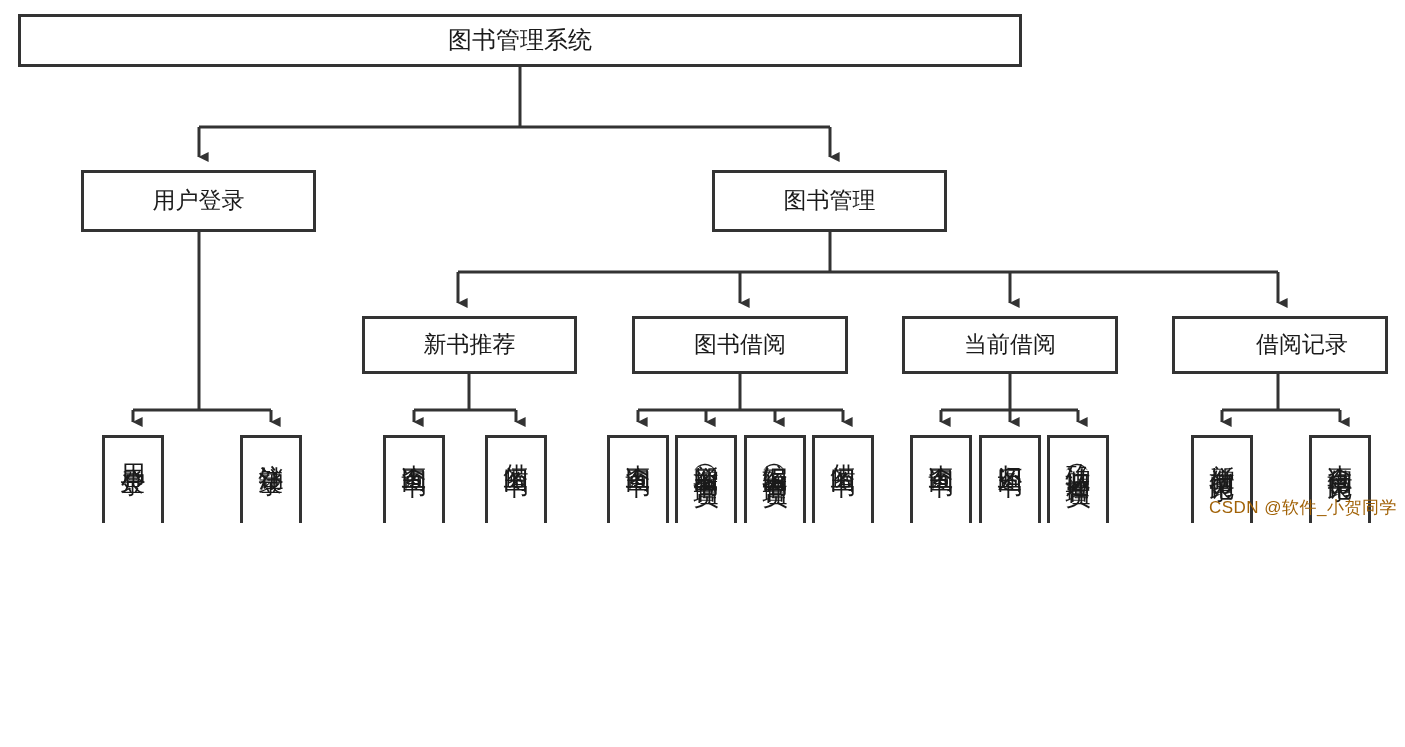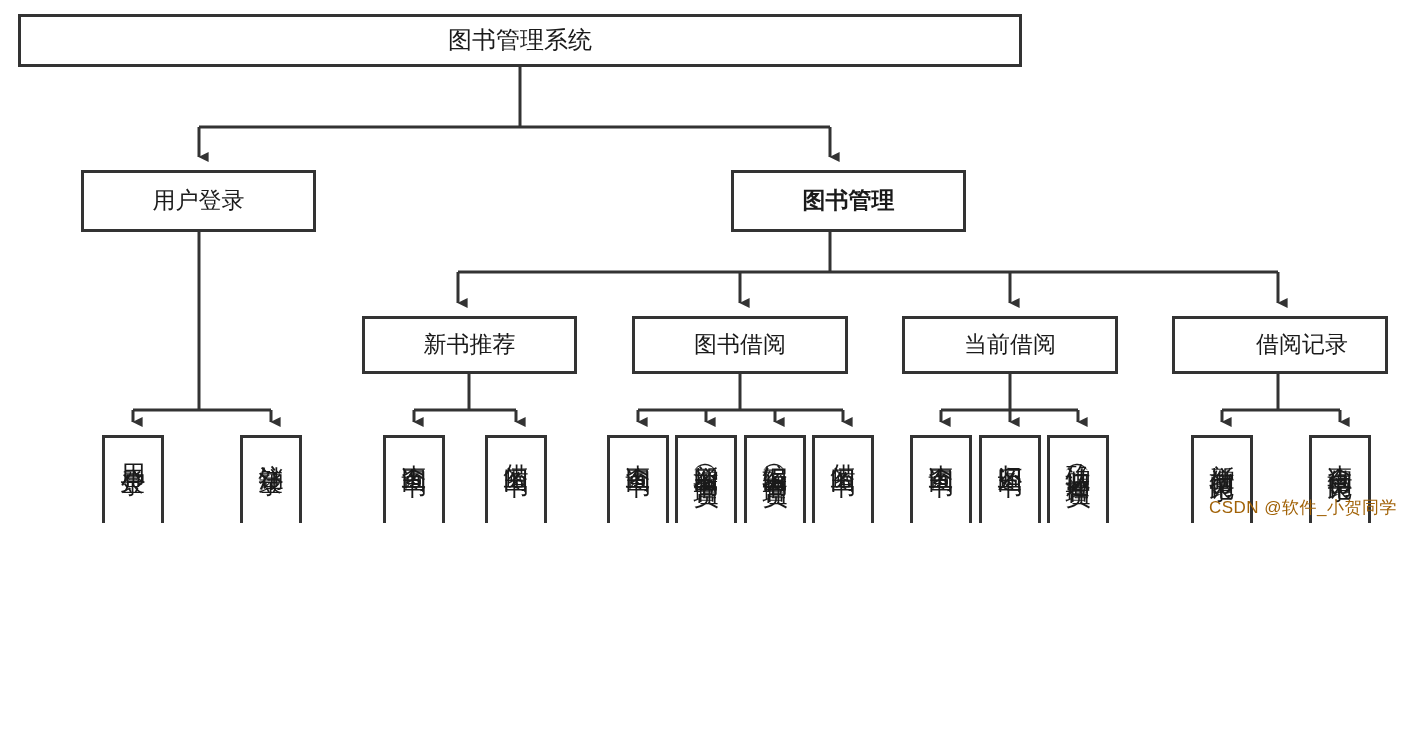--- a/index.html
+++ b/index.html
@@ -73,21 +73,21 @@
     </g>
   </svg>
 
   <div class="node root" style="left:18px;top:14px;width:1004px;height:53px;">
     <span class="lbl">图书管理系统</span>
   </div>
 
   <div class="node lvl2" style="left:81px;top:170px;width:235px;height:62px;">
     <span class="lbl">用户登录</span>
   </div>
-  <div class="node lvl2" style="left:731px;top:170px;width:235px;height:62px;font-weight:bold;">
+  <div class="node lvl2" style="left:712px;top:170px;width:235px;height:62px;">
     <span class="lbl">图书管理</span>
   </div>
 
   <div class="node lvl3" style="left:362px;top:316px;width:215px;height:58px;">
     <span class="lbl">新书推荐</span>
   </div>
   <div class="node lvl3" style="left:902px;top:316px;width:216px;height:58px;">
     <span class="lbl">当前借阅</span>
   </div>
   <div class="node lvl3" style="left:632px;top:316px;width:216px;height:58px;">

